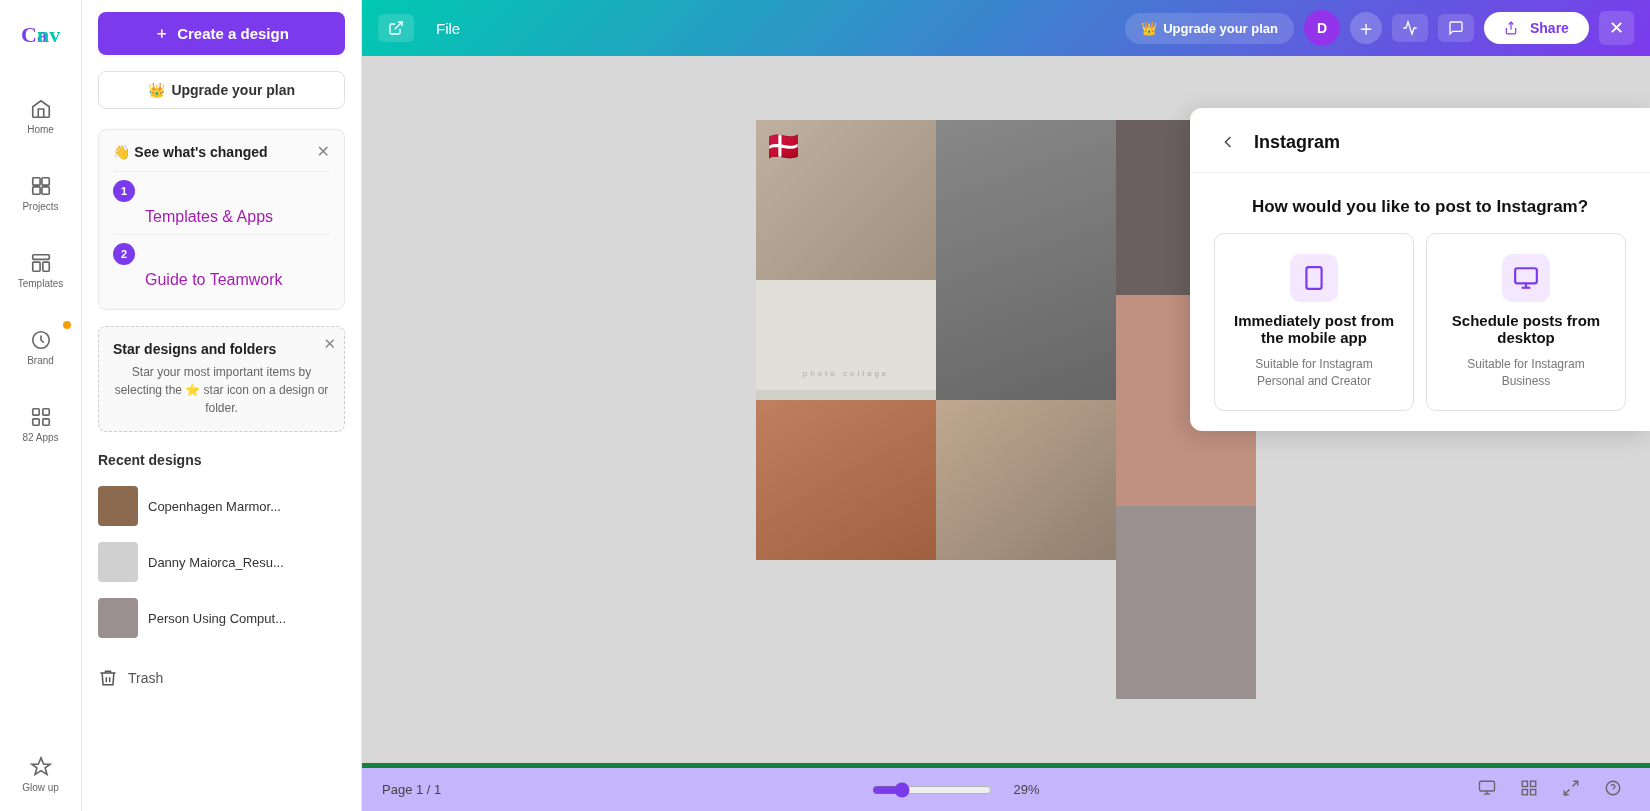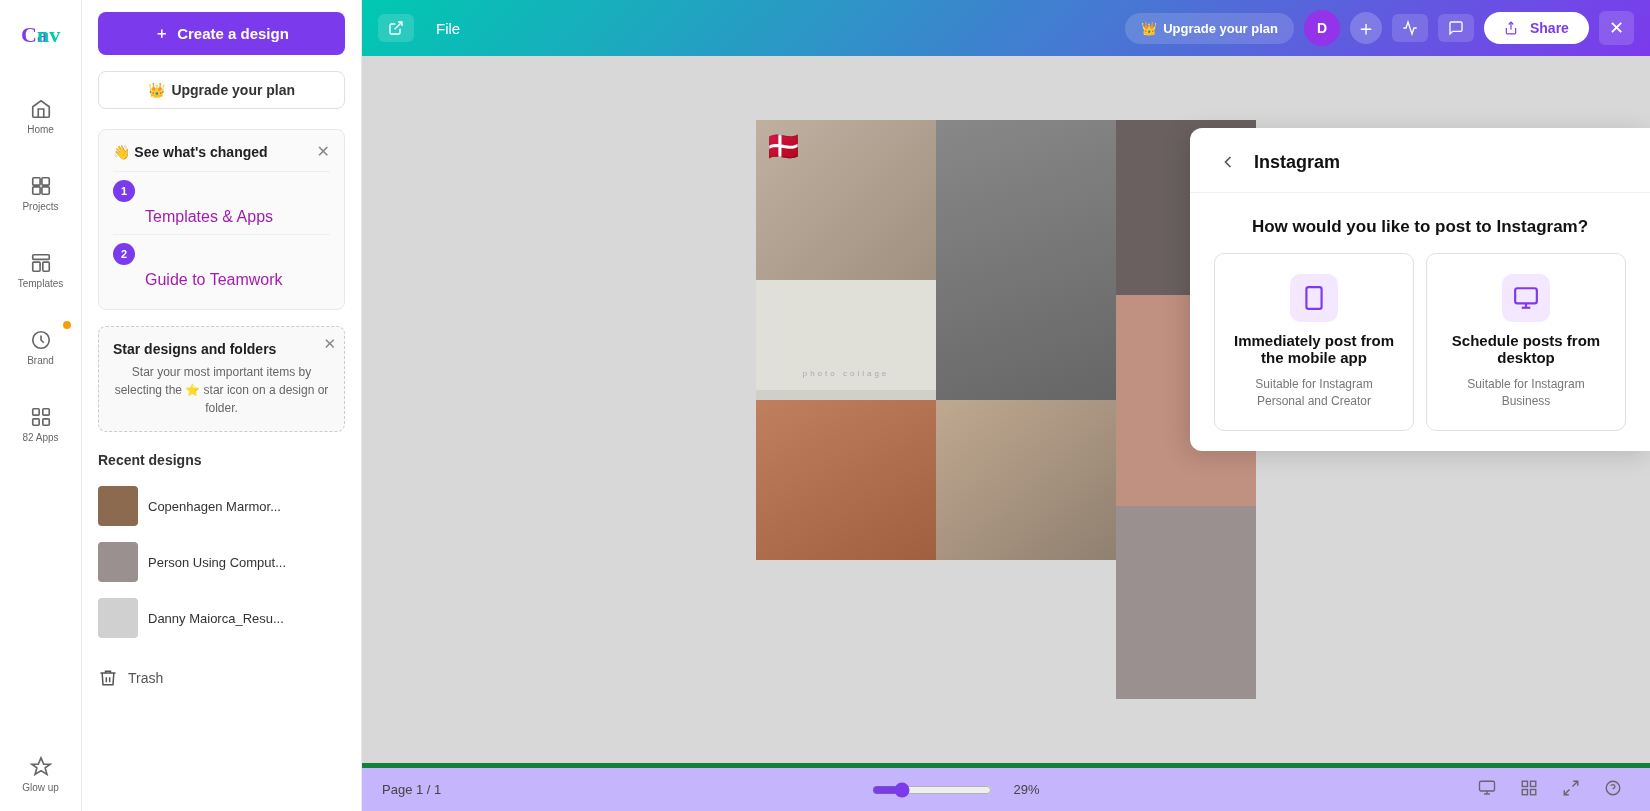--- a/index.html
+++ b/index.html
@@ -292,21 +292,21 @@
     .view-btns { display: flex; align-items: center; gap: 8px; }
     .view-btn {
       background: none; border: none; cursor: pointer;
       color: #666; font-size: 13px;
       padding: 4px 8px;
       border-radius: 4px;
     }
 
     .instagram-modal {
       position: absolute;
-      top: 72px;
+      top: 52px;
       right: 0;
       width: 460px;
       background: #fff;
       border-radius: 12px 0 0 12px;
       box-shadow: -4px 4px 24px rgba(0,0,0,0.15);
       z-index: 30;
       padding: 0;
       overflow: hidden;
     }
 
@@ -505,26 +505,26 @@
       <p class="star-designs-text">Star your most important items by selecting the ⭐ star icon on a design or folder.</p>
     </div>
 
     <div class="recent-section">
       <p class="recent-title">Recent designs</p>
       <div class="recent-item">
         <div class="recent-thumb" style="background:#8b6a50;"></div>
         <span class="recent-name">Copenhagen Marmor...</span>
       </div>
       <div class="recent-item">
+        <div class="recent-thumb" style="background:#d0d0d0;"></div>
+        <span class="recent-name">Danny Maiorca_Resu...</span>
+      </div>
+      <div class="recent-item">
         <div class="recent-thumb" style="background:#9a9090;"></div>
         <span class="recent-name">Person Using Comput...</span>
-      </div>
-      <div class="recent-item">
-        <div class="recent-thumb" style="background:#d0d0d0;"></div>
-        <span class="recent-name">Danny Maiorca_Resu...</span>
       </div>
     </div>
 
     <div class="trash-item">
       <svg viewBox="0 0 24 24" stroke="#555" fill="none" stroke-width="1.8" width="20" height="20">
           <polyline points="3 6 5 6 21 6"></polyline>
           <path d="M19 6l-1 14H6L5 6"></path>
           <path d="M10 11v6M14 11v6"></path>
           <path d="M9 6V4h6v2"></path>
         </svg>

